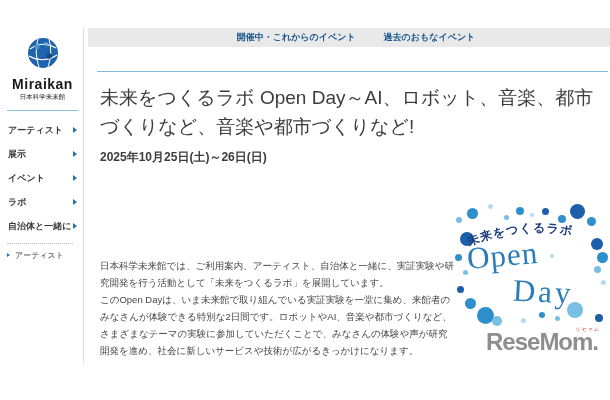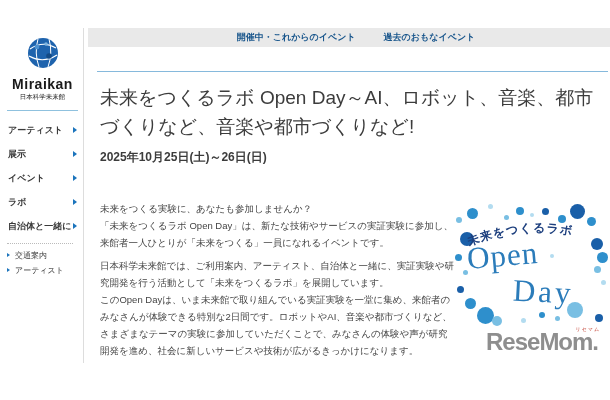--- a/index.html
+++ b/index.html
@@ -92,40 +92,34 @@
         <span>ラボ</span>
         <span class="tri"></span>
       </div>
       <div class="menu-item">
         <span>自治体と一緒に</span>
         <span class="tri"></span>
       </div>
       <hr class="menu-divider">
       <div class="mini-link">
         <span class="chev"></span>
-        <span>交通案内</span>
-      </div>
-      <div class="mini-link">
-        <span class="chev"></span>
         <span>アーティスト</span>
       </div>
     </nav>
   </div>
 
   <div class="topnav">
     <a>開催中・これからのイベント</a>
     <a>過去のおもなイベント</a>
   </div>
 
   <hr class="hairline">
 
   <h1 class="article-title">未来をつくるラボ Open Day～AI、ロボット、音楽、都市づくりなど、音楽や都市づくりなど!</h1>
   <div class="article-date">2025年10月25日(土)～26日(日)</div>
-  <p class="body-text p1">未来をつくる実験に、あなたも参加しませんか？
-「未来をつくるラボ Open Day」は、新たな技術やサービスの実証実験に参加し、来館者一人ひとりが「未来をつくる」一員になれるイベントです。</p>
   <p class="body-text p2">日本科学未来館では、ご利用案内、アーティスト、自治体と一緒に、実証実験や研究開発を行う活動として「未来をつくるラボ」を展開しています。
 このOpen Dayは、いま未来館で取り組んでいる実証実験を一堂に集め、来館者のみなさんが体験できる特別な2日間です。ロボットやAI、音楽や都市づくりなど、さまざまなテーマの実験に参加していただくことで、みなさんの体験や声が研究開発を進め、社会に新しいサービスや技術が広がるきっかけになります。</p>
 
   <div class="event-image">
     <span class="dot" style="left:12px;top:6px;width:11px;height:11px;background:#2e8fcc"></span>
     <span class="dot" style="left:1px;top:15px;width:6px;height:6px;background:#79bfe3"></span>
     <span class="dot" style="left:33px;top:2px;width:5px;height:5px;background:#b3dcf0"></span>
     <span class="dot" style="left:49px;top:13px;width:5px;height:5px;background:#79bfe3"></span>
     <span class="dot" style="left:61px;top:5px;width:8px;height:8px;background:#2e8fcc"></span>
     <span class="dot" style="left:75px;top:11px;width:4px;height:4px;background:#b3dcf0"></span>

